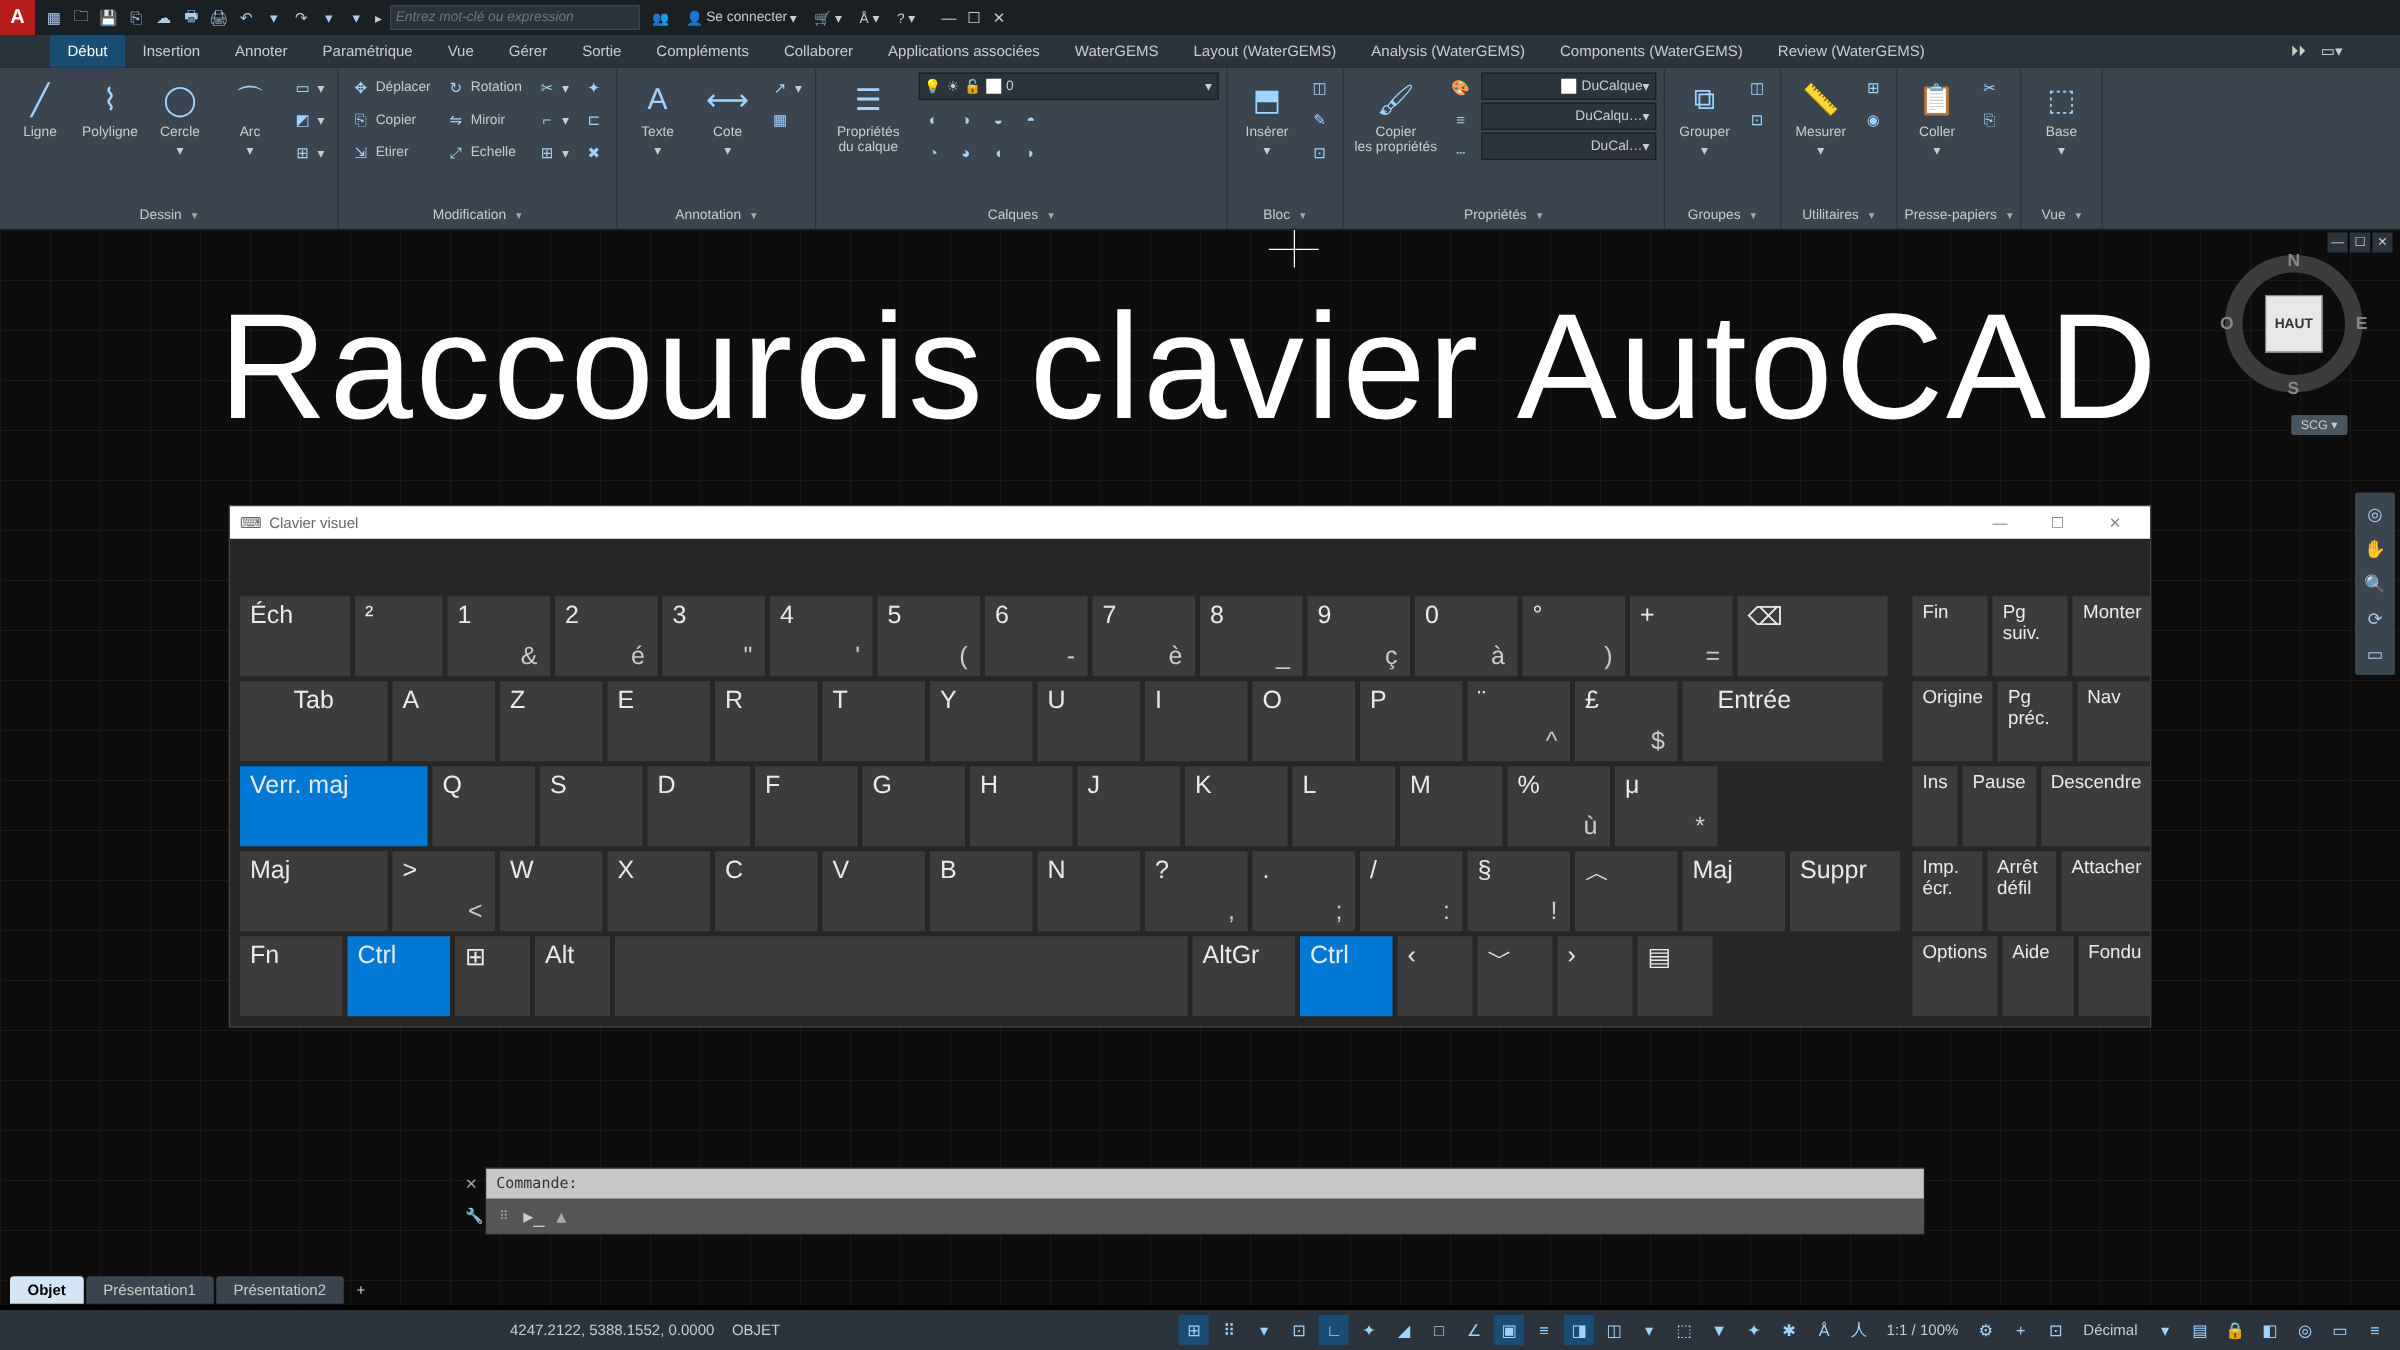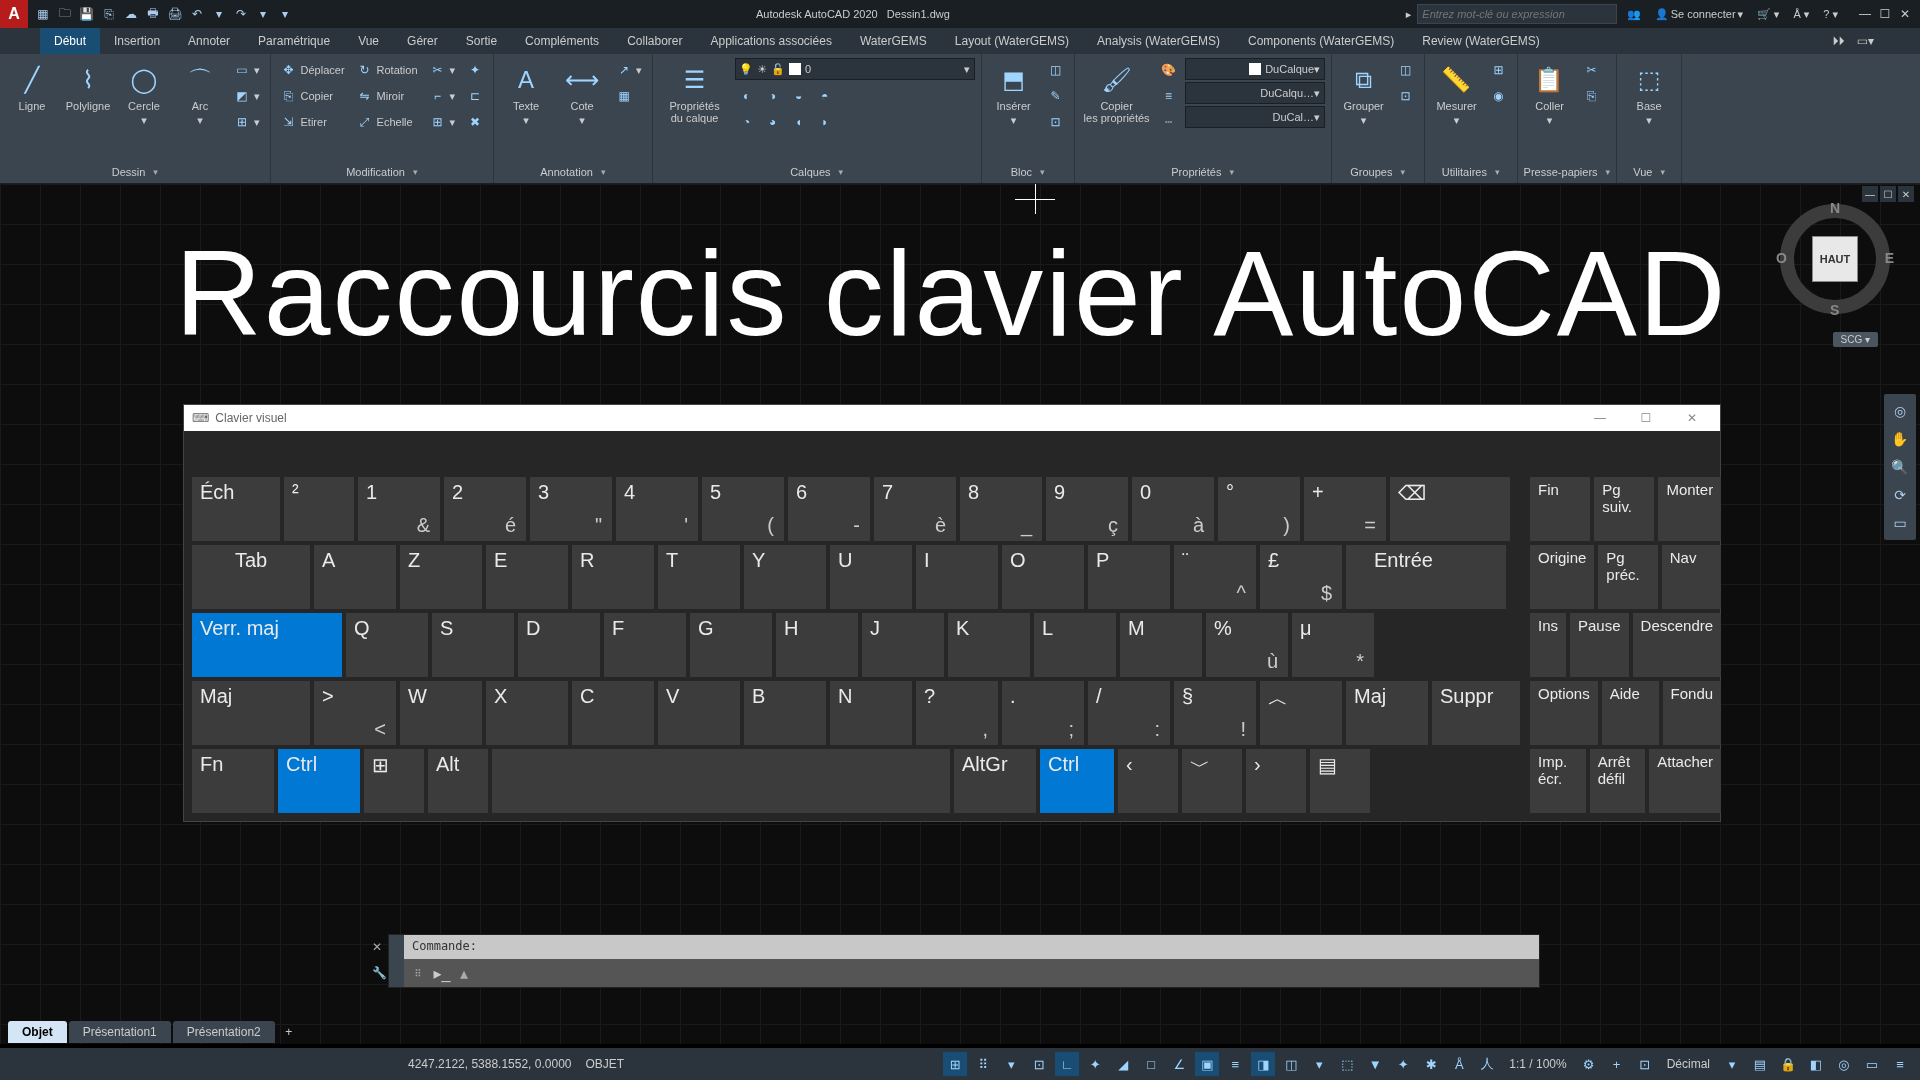--- a/index.html
+++ b/index.html
@@ -70,21 +70,21 @@
 .krow { display:flex; gap:4px; }
 .key { background:#3c3c3c; color:#eaeaea; position:relative; height:64px; display:flex; flex-direction:column; justify-content:flex-start; padding:4px 8px; font-size:20px; }
 .key .top { font-size:20px; }
 .key .bot { position:absolute; bottom:4px; right:10px; font-size:20px; color:#ccc; }
 .key.active { background:#0078d4; }
 .key.func { font-size:16px; }
 .side-keys .krow .key { font-size:15px; }
 .side-keys .key { height:64px; }
 
 
-.cmdline { position:absolute; left:388px; bottom:56px; width:1152px; height:54px; background:#3a4550; border:1px solid #222; display:flex; flex-direction:column;padding-left:15px; }
+.cmdline { position:absolute; left:388px; bottom:56px; width:1152px; height:54px; background:#3a4550; border:1px solid #222; display:flex; flex-direction:column; }
 .cmd-hist { height:24px; background:#c8c8c8; color:#333; font-size:12px; padding:4px 8px; font-family:Consolas,monospace; }
 .cmd-input-row { flex:1; display:flex; align-items:center; background:#555; }
 .cmd-handle { width:28px; color:#aaa; font-size:10px; text-align:center; }
 .cmd-prompt { width:20px; color:#ccc; text-align:center; }
 .cmd-input { flex:1; color:#aaa; font-style:italic; font-size:12px; font-family:Consolas,monospace; }
 
 
 .modeltabs { position:absolute; left:8px; bottom:36px; height:24px; display:flex; align-items:center; gap:2px; font-size:12px; }
 .modeltabs .mtab { padding:4px 14px; background:#3a4550; color:#ccc; border-radius:3px 3px 0 0; }
 .modeltabs .mtab.active { background:#d4e6f5; color:#000; font-weight:bold; }
@@ -110,24 +110,20 @@
     <span class="ico">💾</span>
     <span class="ico">⎘</span>
     <span class="ico">☁</span>
     <span class="ico">🖶</span>
     <span class="ico">🖨</span>
     <span class="ico">↶</span>
     <span class="ico">▾</span>
     <span class="ico">↷</span>
     <span class="ico">▾</span>
     <span class="ico">▾</span>
-  </div>
-  <div class="title-center">
-    <span>Autodesk AutoCAD 2020</span>&nbsp;&nbsp;
-    <span>Dessin1.dwg</span>
   </div>
   <div class="title-right">
     <span>▸</span>
     <input class="search-box" placeholder="Entrez mot-clé ou expression" style="">
     <span class="tb-btn">👥</span>
     <span class="tb-btn">👤 <span>Se connecter</span> ▾</span>
     <span class="tb-btn">🛒 ▾</span>
     <span class="tb-btn">Å ▾</span>
     <span class="tb-btn">? ▾</span>
     <div class="win-ctrl">
@@ -696,28 +692,28 @@
             <div class="key func" style="flex: 1 1 0%;">Origine</div>
             <div class="key func" style="flex: 1 1 0%;">Pg préc.</div>
             <div class="key func" style="flex: 1 1 0%;">Nav</div>
           </div>
           <div class="krow">
             <div class="key func" style="flex: 1 1 0%;">Ins</div>
             <div class="key func" style="flex: 1 1 0%;">Pause</div>
             <div class="key func" style="flex: 1 1 0%;">Descendre</div>
           </div>
           <div class="krow">
+            <div class="key func" style="flex: 1 1 0%;">Imp. écr.</div>
+            <div class="key func" style="flex: 1 1 0%;">Arrêt défil</div>
+            <div class="key func" style="flex: 1 1 0%;">Attacher</div>
+          </div>
+          <div class="krow">
             <div class="key func" style="flex: 1 1 0%;">Options</div>
             <div class="key func" style="flex: 1 1 0%;">Aide</div>
             <div class="key func" style="flex: 1 1 0%;">Fondu</div>
-          </div>
-          <div class="krow">
-            <div class="key func" style="flex: 1 1 0%;">Imp. écr.</div>
-            <div class="key func" style="flex: 1 1 0%;">Arrêt défil</div>
-            <div class="key func" style="flex: 1 1 0%;">Attacher</div>
           </div>
         </div>
     </div>
   </div>
 
   <div class="cmdline">
     <div class="cmd-hist">Commande:</div>
     <div class="cmd-input-row">
       <span class="cmd-handle">⠿</span>
       <span class="cmd-prompt">▸_</span>

